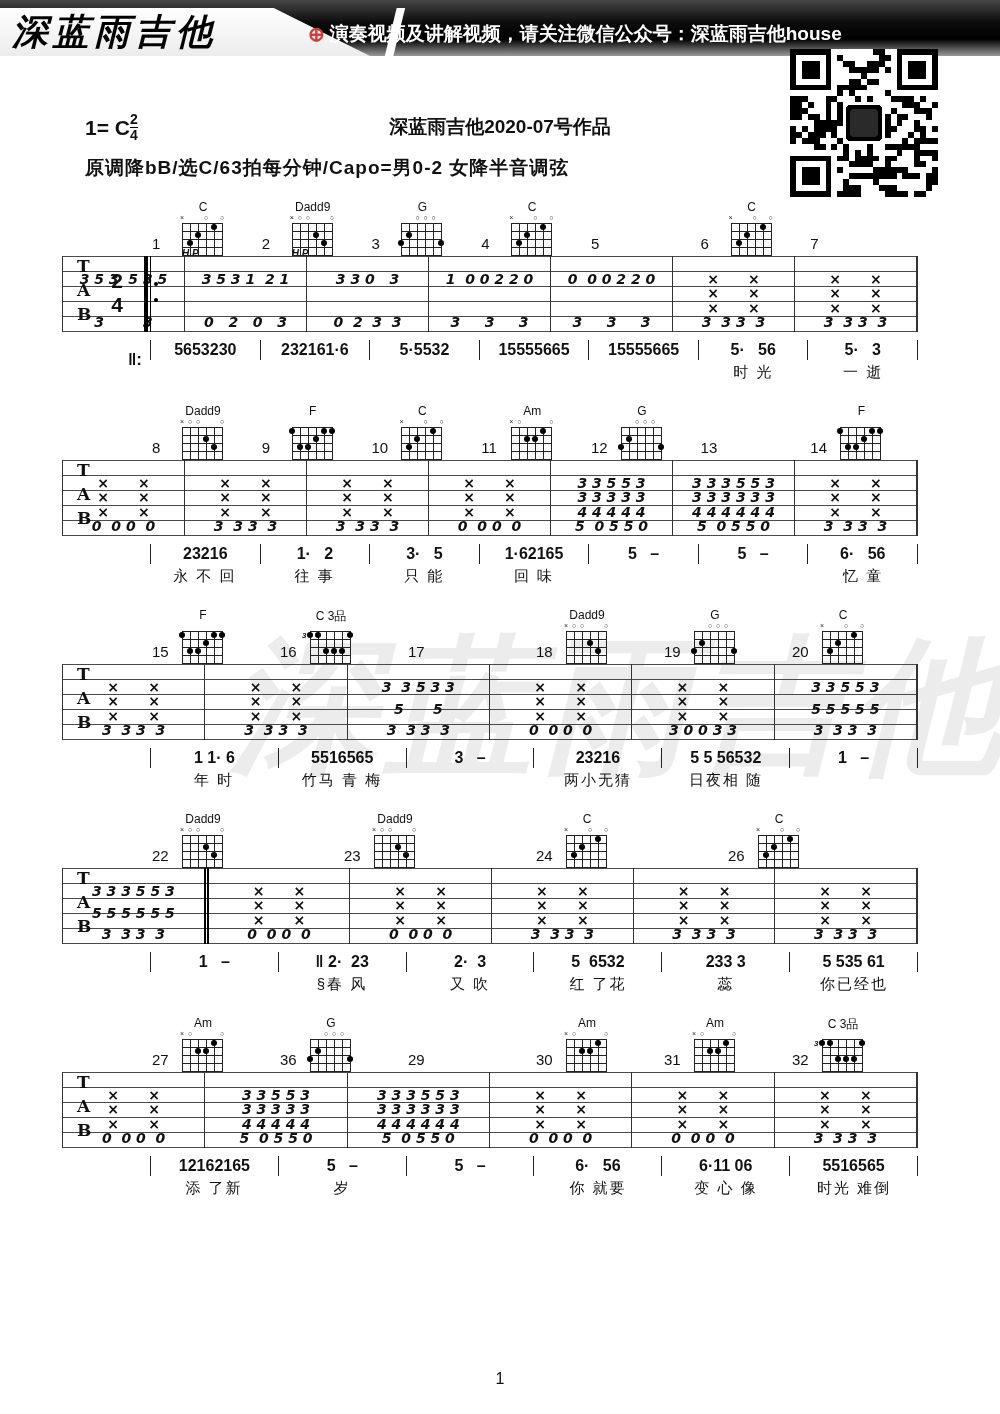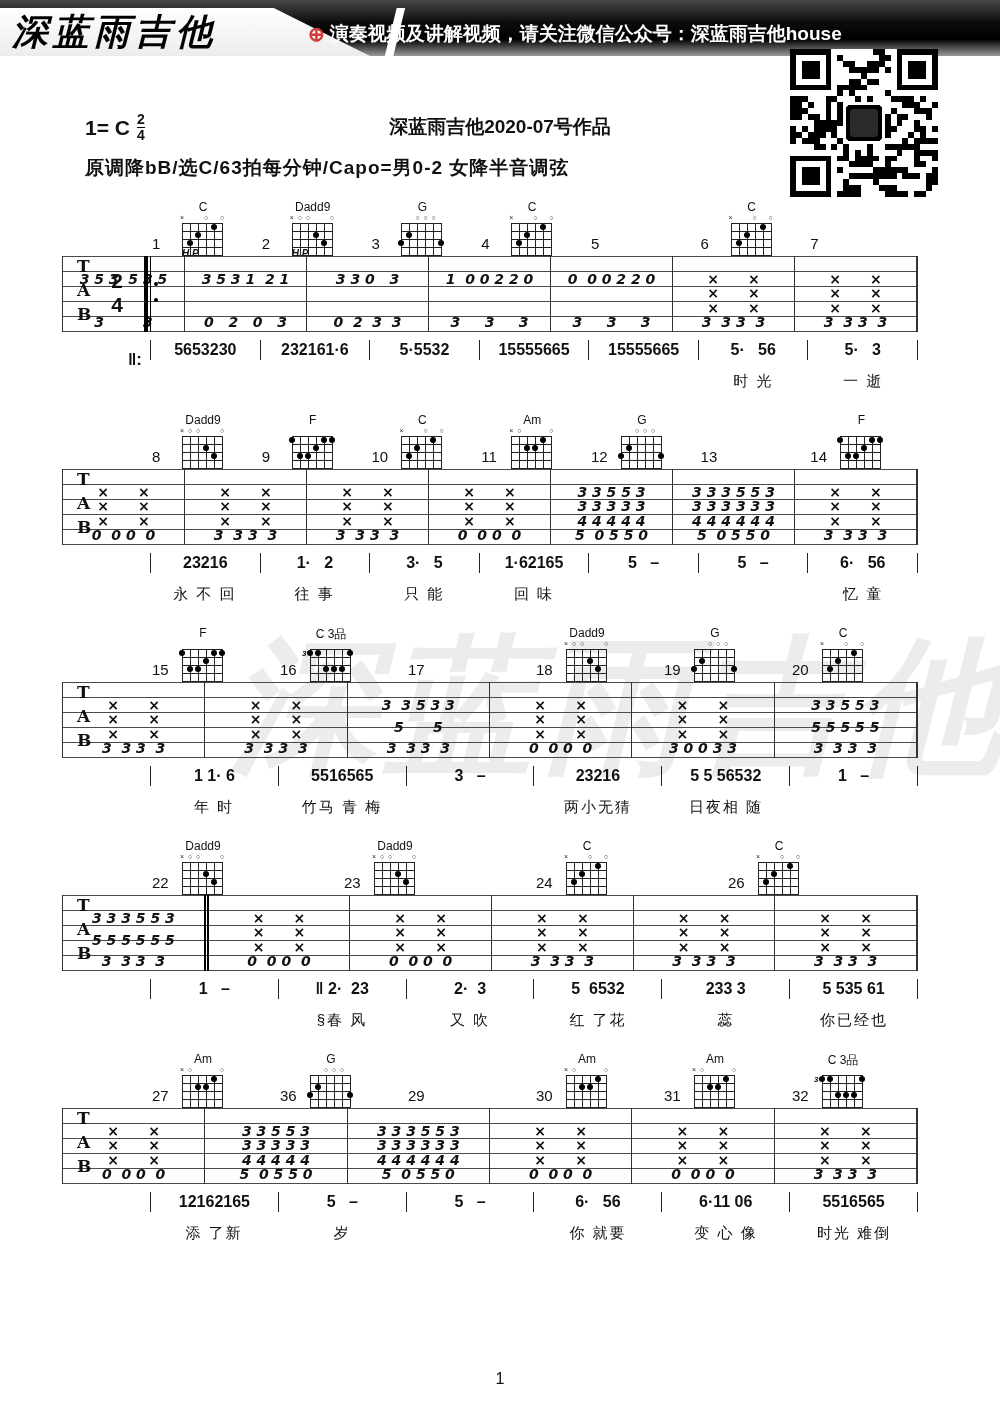--- a/index.html
+++ b/index.html
@@ -21,21 +21,21 @@
           display:flex;align-items:center;gap:5px;white-space:nowrap;}
   .promo-icon{color:#d43b3b;font-size:20px;line-height:20px;}
 
   
   .qr{position:absolute;top:48px;right:62px;width:148px;height:150px;}
 
   
   .title-main{position:absolute;top:80px;left:0;width:100%;text-align:center;
           font-size:27px;font-weight:bold;letter-spacing:1px;}
   .key{position:absolute;top:112px;left:85px;font-size:21px;font-weight:bold;
-          display:flex;align-items:center;gap:7px;}
+          display:flex;align-items:center;}
   .frac{display:inline-flex;flex-direction:column;font-size:14px;line-height:1.1;text-align:center;}
   .frac .bot{border-top:1.5px solid #000;}
   .subtitle{position:absolute;top:114px;left:0;width:100%;text-align:center;
           font-size:19px;font-weight:bold;}
   .info{position:absolute;top:155px;left:85px;font-size:19px;font-weight:bold;letter-spacing:1px;}
 
   
   .watermark{position:absolute;top:608px;left:230px;z-index:0;white-space:nowrap;
           font-family:"DejaVu Serif",serif;font-weight:bold;font-style:italic;
           font-size:148px;letter-spacing:8px;color:rgba(70,70,70,0.10);}
@@ -80,21 +80,21 @@
       font-size:14px;line-height:11px;}
   .m-tab.dbl{border-right:5px double #000;}
   .tab-row{white-space:pre;}
 
   .jp-row{margin-top:6px;height:24px;align-items:center;}
   .jp-measures{border-left:1px solid #222;}
   .m-jp{text-align:center;font-size:16px;font-weight:bold;white-space:pre;
       border-right:1px solid #222;height:20px;line-height:20px;overflow:hidden;}
   .jp-prefix{position:absolute;right:8px;top:0;font-size:17px;font-weight:bold;}
 
-  .ly-row{height:24px;margin-top:10px;}
+  .ly-row{height:24px;margin-top:1px;}
   .m-ly{text-align:center;font-size:15px;letter-spacing:2px;white-space:pre;overflow:hidden;}
 
   .page-num{position:absolute;bottom:26px;left:0;width:100%;text-align:center;font-size:16px;}
 </style>
 </head>
 <body>
 
 <div class="page">
 
   <div class="header">

